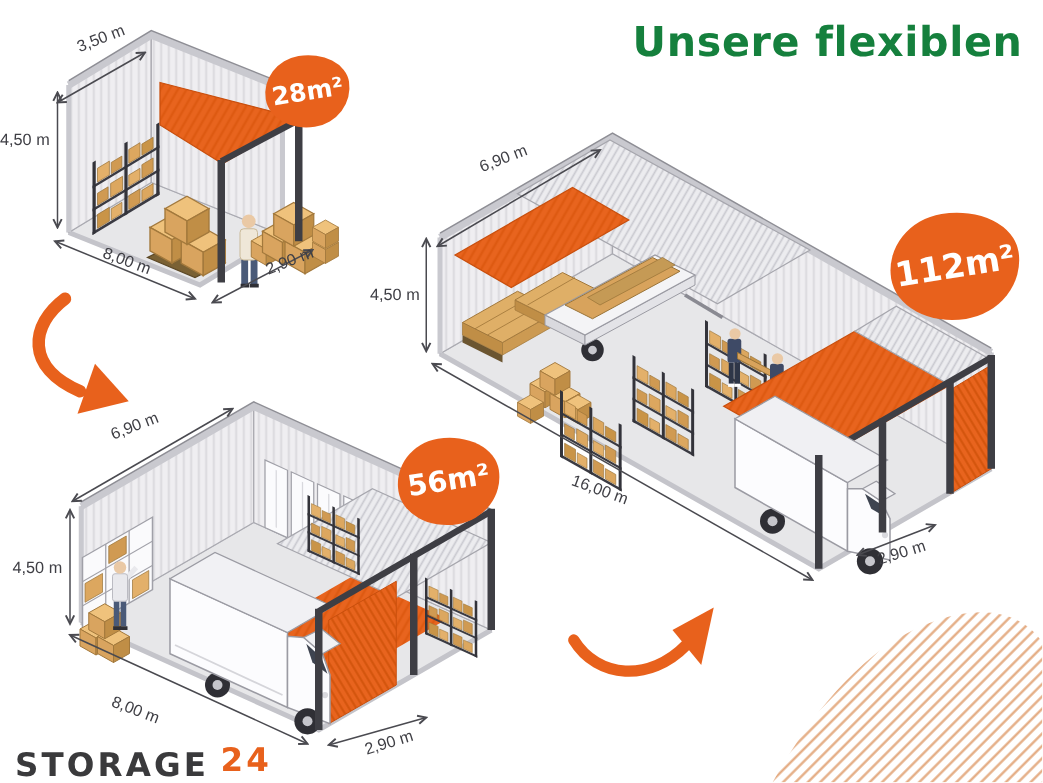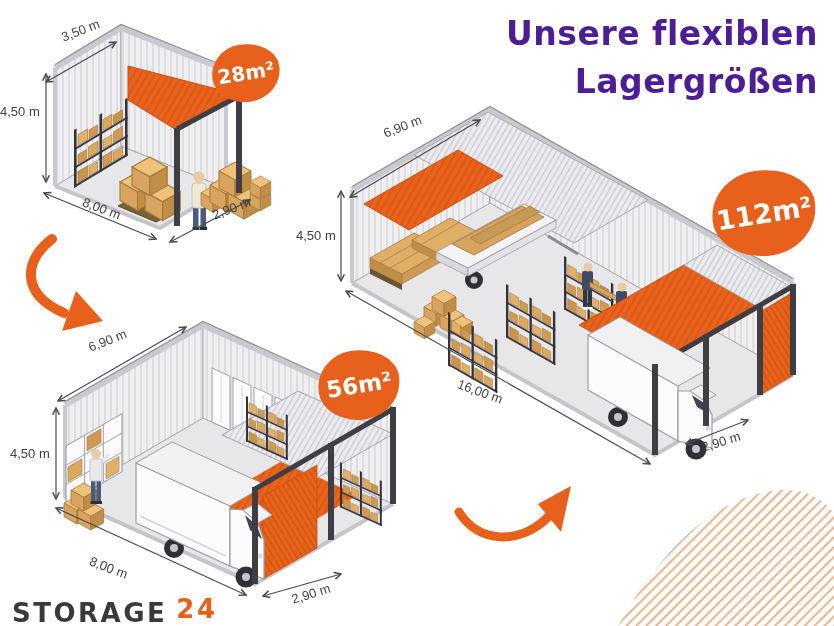--- a/index.html
+++ b/index.html
@@ -1,21 +1,21 @@
 <!DOCTYPE html>
 <html><head>
 <meta charset="utf-8">
 <style>
   html,body{margin:0;padding:0;background:#fff;}
   .stage{position:relative;width:834px;height:626px;background:#ffffff;overflow:hidden;
          font-family:"Liberation Sans",sans-serif;}
   .scene{position:absolute;left:0;top:0;z-index:1;}
   .page-title{position:absolute;top:10px;right:16px;z-index:3;text-align:right;
     font-family:"DejaVu Sans","Liberation Sans",sans-serif;font-weight:700;
-    font-size:33px;line-height:1.45;color:#4c1d95;letter-spacing:.5px;}
+    font-size:33px;line-height:1.45;color:#15803d;letter-spacing:.5px;}
   .dim{position:absolute;z-index:2;font-size:13px;color:#3F3F45;white-space:nowrap;
     transform-origin:left center;}
   .badge{position:absolute;z-index:3;display:flex;align-items:center;justify-content:center;
     background:#E8611C;color:#ffffff;font-weight:700;
     font-family:"DejaVu Sans","Liberation Sans",sans-serif;
     border-radius:46% 54% 48% 52% / 52% 46% 54% 48%;transform:rotate(-9deg);}
   .b28{left:212px;top:44px;width:68px;height:58px;font-size:20px;}
   .b56{left:318px;top:350px;width:82px;height:70px;font-size:23px;}
   .b112{left:712px;top:170px;width:104px;height:86px;font-size:27px;}
   .logo{position:absolute;left:12px;top:594px;z-index:3;display:flex;align-items:flex-end;gap:9px;
@@ -291,21 +291,20 @@
   <g>
     <path d="M459,512 C478,543 520,546 549,516" fill="none" stroke="#E8611C" stroke-width="9" stroke-linecap="round"></path>
     <polygon points="571,486 538,504 561,532" fill="#E8611C"></polygon>
   </g>
 
   <path d="M618,626 C646,576 688,520 742,499 C790,480 820,493 834,514 L834,626 Z" fill="url(#deco)"></path>
 </svg>
 
   <div class="page-title">
     <div>Unsere flexiblen</div>
-    <div>Lagergrößen</div>
   </div>
 
   <div class="badge b28">
       <span>28m²</span>
     </div>
   <div class="badge b56">
       <span>56m²</span>
     </div>
   <div class="badge b112">
       <span>112m²</span>

